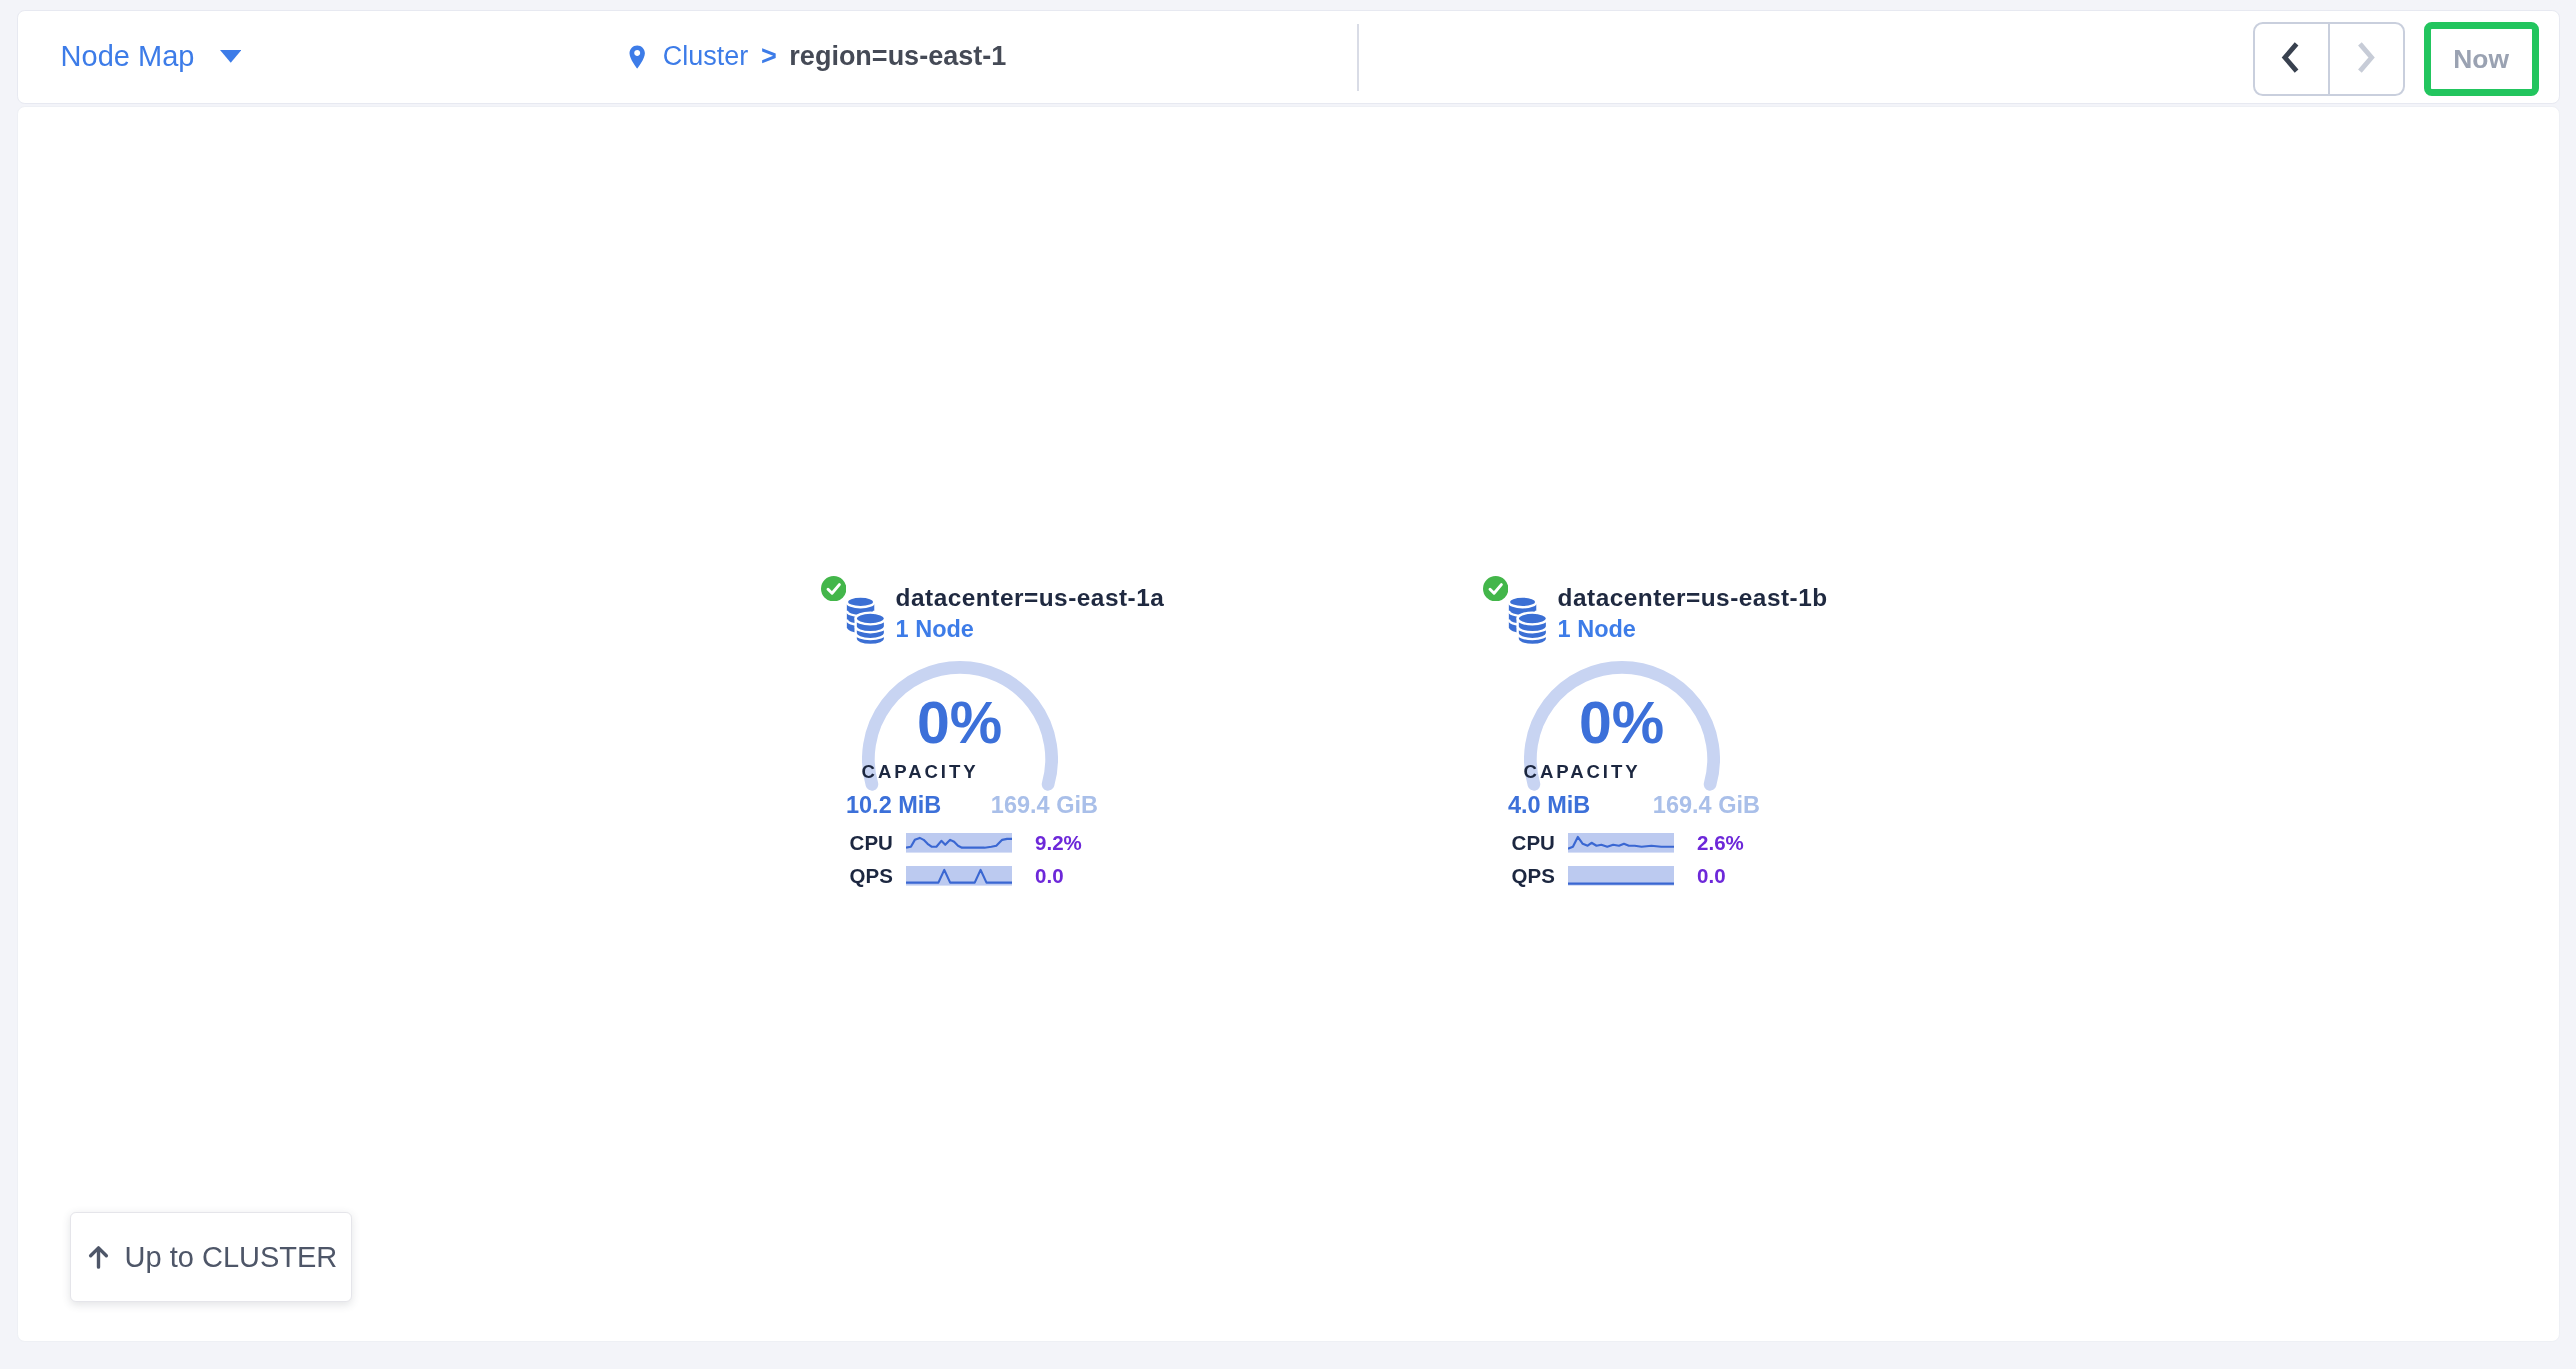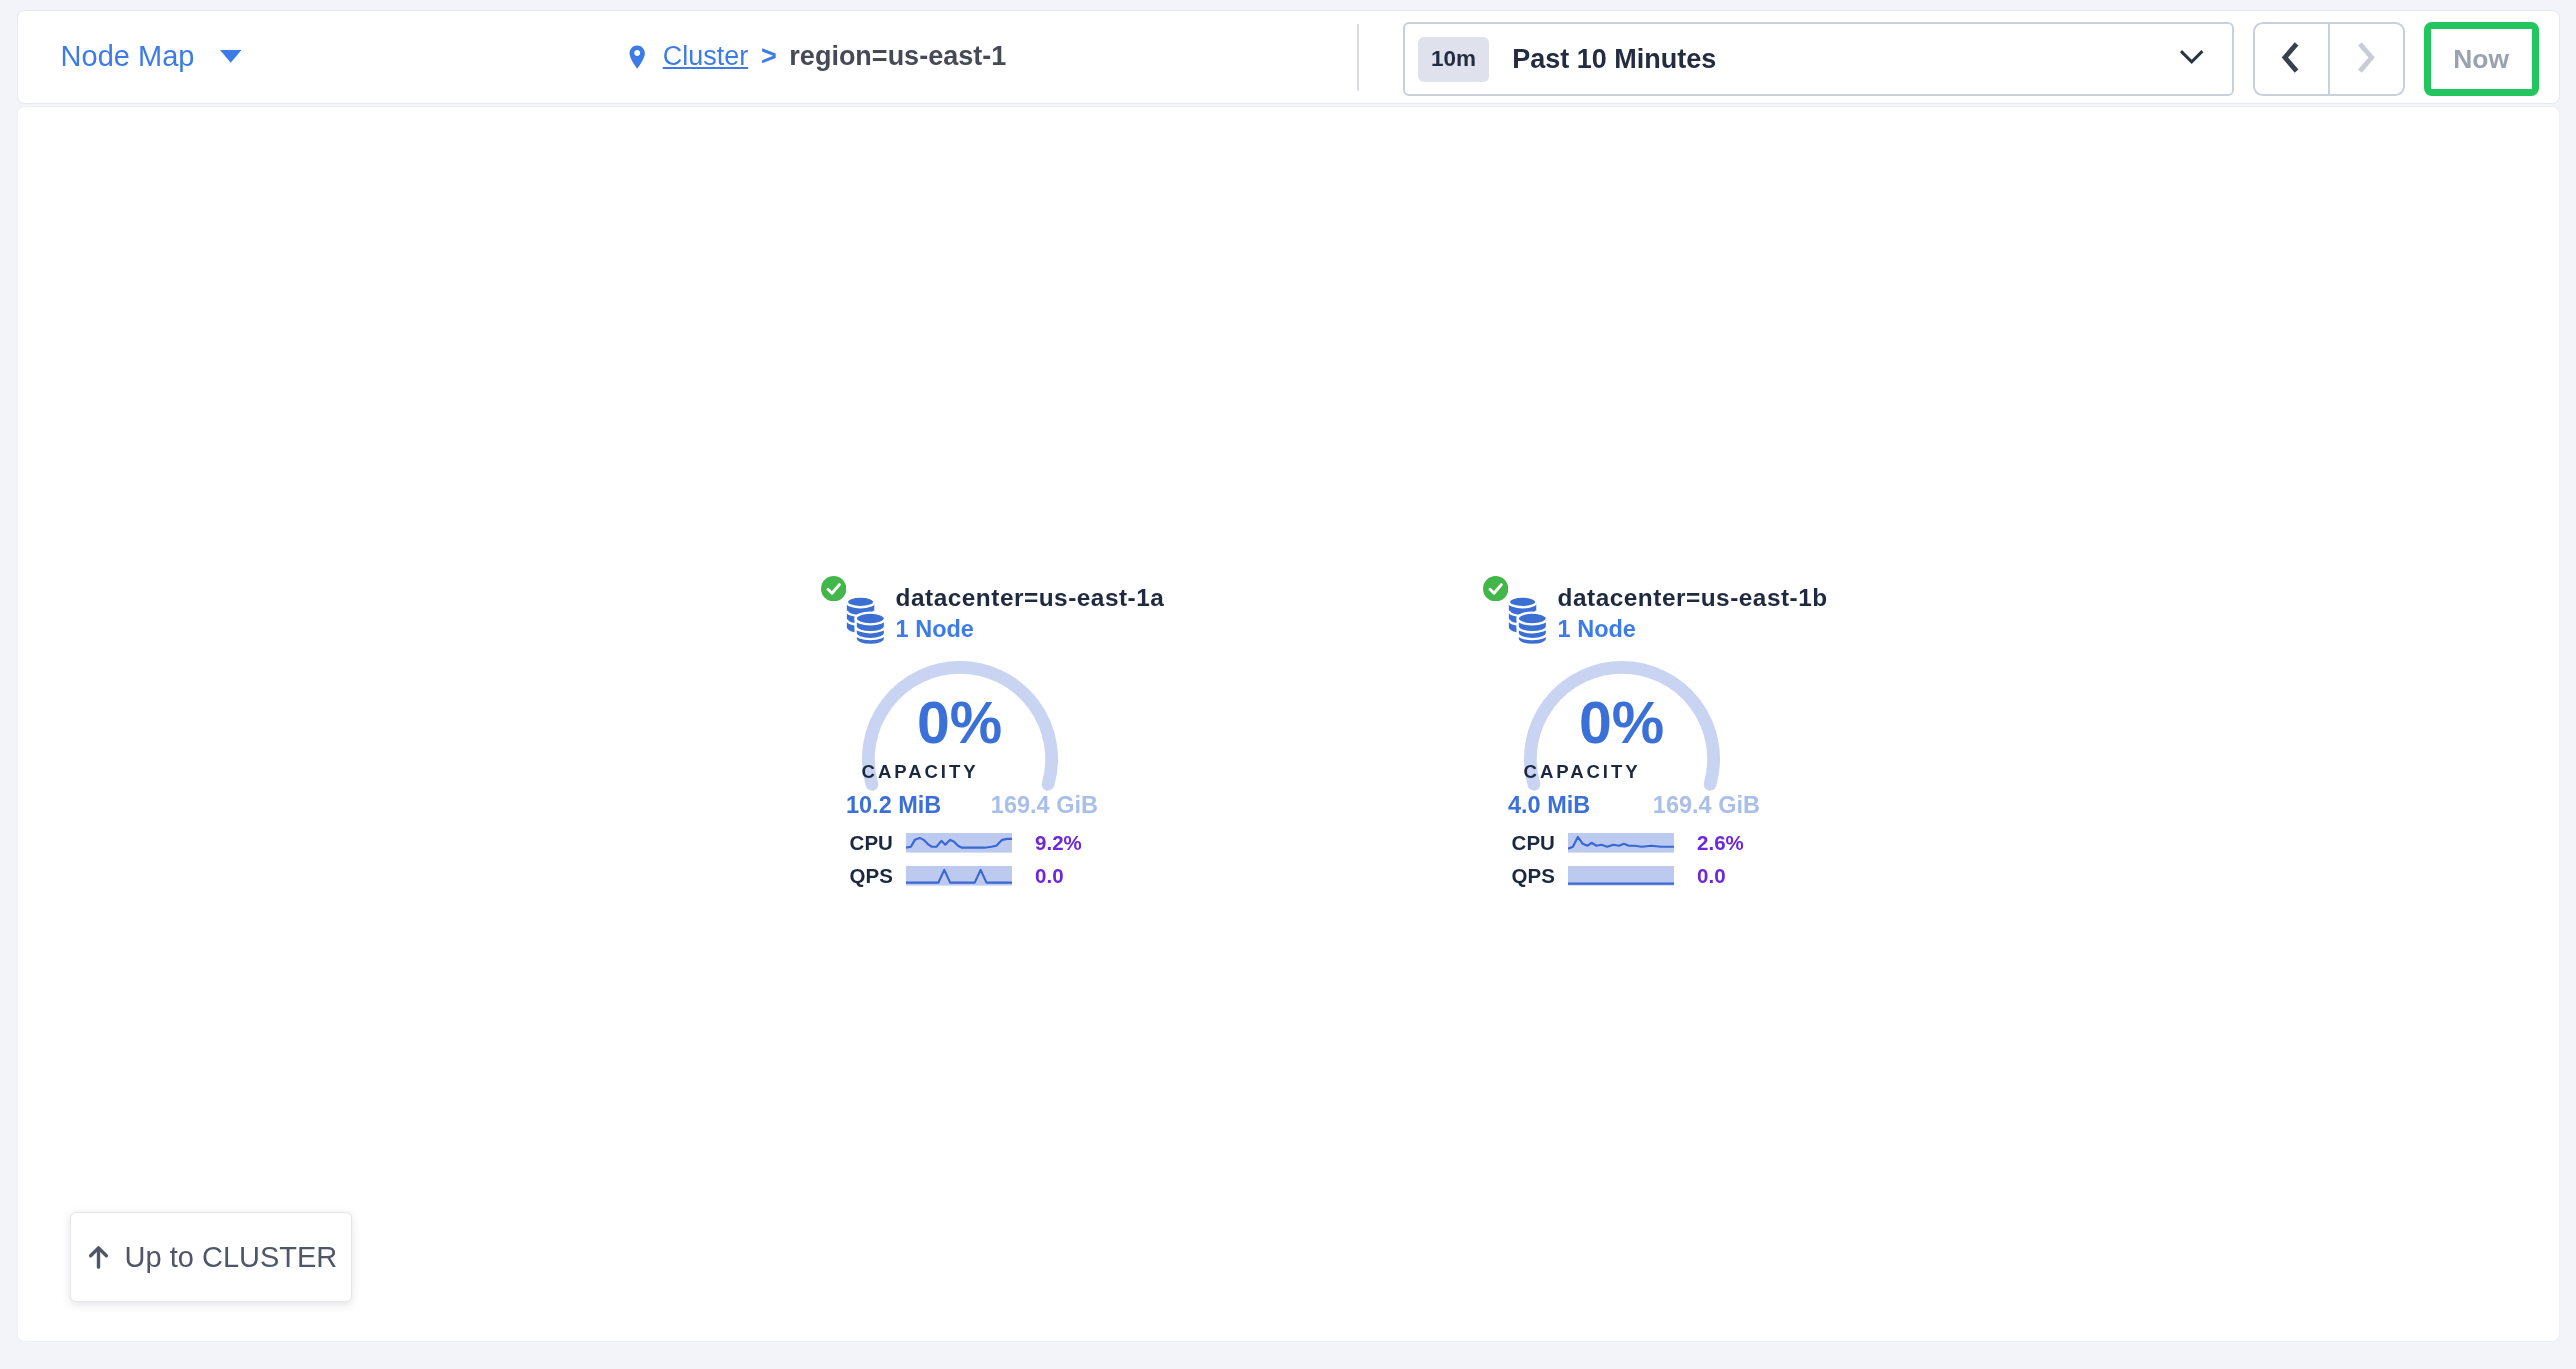--- a/index.html
+++ b/index.html
@@ -24,21 +24,21 @@
   .vs-label { color:var(--accent_blue,#3d7ce8); font-size:29px; font-weight:500; }
   .caret svg { display:block; }
   .caret polygon { fill:var(--accent_blue,#3d7ce8); }
 
   .breadcrumb {
     position:absolute; left:606px; top:0; height:100%;
     display:flex; align-items:center; gap:12.7px; font-size:27px; white-space:nowrap;
   }
   .pin svg { display:block; }
   .pin path { fill:var(--accent_blue,#3d7ce8); }
-  .bc-link { color:var(--accent_blue,#3d7ce8); font-weight:500; cursor:pointer;text-decoration:underline; }
+  .bc-link { color:var(--accent_blue,#3d7ce8); font-weight:500; cursor:pointer; }
   .bc-sep  { color:var(--accent_blue,#3d7ce8); font-weight:700; }
   .bc-cur  { color:#454a56; font-weight:700; }
 
   .vdivider { position:absolute; left:1339px; top:13.7px; height:67px; width:2px; background:#d9dce6; }
 
   .time-select {
     position:absolute; left:1385px; top:11.7px; width:831px; height:74px;
     border:2px solid #c9cfdd; border-radius:5.9px; background:#fff;
     display:flex; align-items:center; cursor:pointer;
   }
@@ -154,29 +154,20 @@
           <path d="M12 1.5c-3.9 0-7 3.1-7 7 0 5.2 7 14 7 14s7-8.8 7-14c0-3.9-3.1-7-7-7zm0 9.6c-1.5 0-2.7-1.2-2.7-2.7S10.5 5.7 12 5.7s2.7 1.2 2.7 2.7-1.2 2.7-2.7 2.7z"></path>
         </svg>
       </span>
       <span class="bc-link">Cluster</span>
       <span class="bc-sep">&gt;</span>
       <span class="bc-cur">region=us-east-1</span>
     </div>
 
     <div class="vdivider"></div>
 
-    <div class="time-select">
-      <span class="time-badge">10m</span>
-      <span class="time-label">Past 10 Minutes</span>
-      <span class="time-caret">
-        <svg width="25.4" height="15.6" viewBox="0 0 26 16">
-            <polyline points="2,2 13,13 24,2"></polyline>
-          </svg>
-      </span>
-    </div>
 
     <div class="pager">
       <button class="pager-btn prev">
         <span>
           <svg width="23.5" height="35" viewBox="0 0 24 36">
               <polyline points="18,4 6,18 18,32"></polyline>
             </svg>
         </span>
       </button>
       <button class="pager-btn next">

